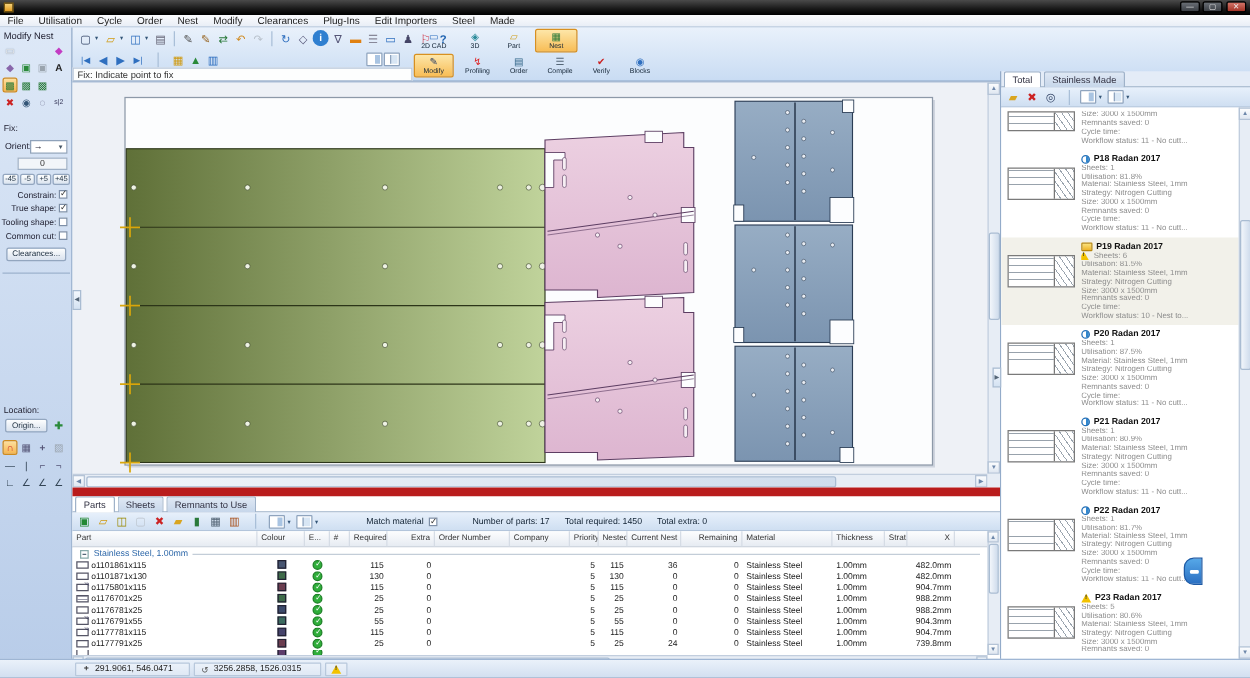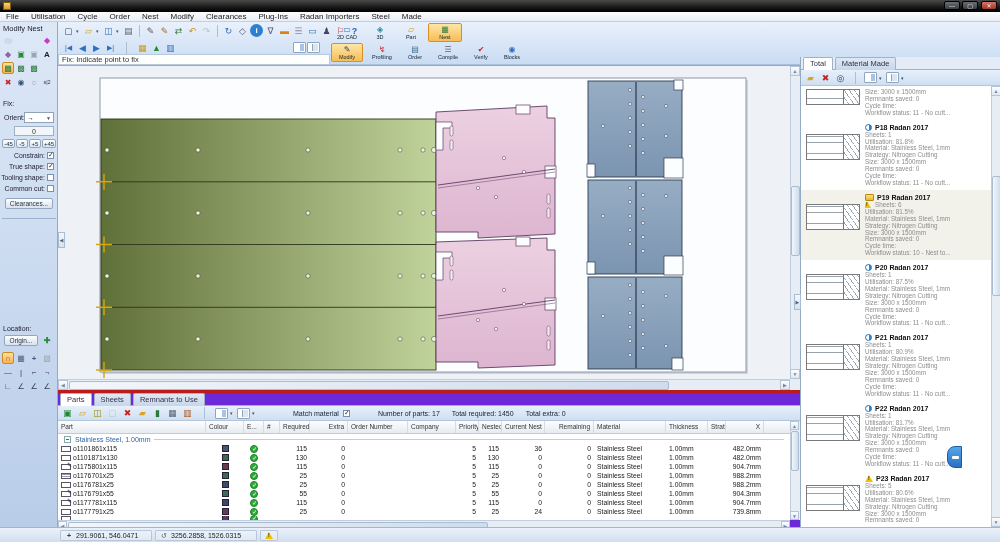--- a/index.html
+++ b/index.html
@@ -73,21 +73,21 @@
   .ntitle{font-size:7px;color:#101010;font-weight:bold;display:flex;align-items:center;gap:3px;height:9px;}
   .nline{font-size:6.3px;color:#8d8d8d;line-height:6.9px;white-space:nowrap;overflow:hidden;}
   .pie{width:7px;height:7px;border-radius:50%;border:1px solid #2470b8;background:linear-gradient(90deg,#fff 0 50%,#3187cd 50% 100%);flex:0 0 auto;}
   .fold{width:9px;height:7px;background:linear-gradient(#fbe27c,#eeb42a);border:1px solid #b8880e;border-radius:1px;flex:0 0 auto;}
   .warn-tri{width:0;height:0;border-left:4px solid transparent;border-right:4px solid transparent;border-bottom:7px solid #f2c200;position:relative;flex:0 0 auto;}
   .warn-tri::after{content:"!";position:absolute;left:-1px;top:0px;font-size:5px;color:#222;font-weight:bold;}
   .handle{position:absolute;left:146px;top:389px;width:15px;height:22px;border-radius:8px 0 0 8px;background:linear-gradient(#56a8e8,#2a6fc2);border:1px solid #1d5aa5;}
   .handle::after{content:"";position:absolute;left:4px;top:9px;width:7px;height:3px;background:#fff;border-radius:1px;}
 
   
-  .bpanel{left:58px;top:390px;width:742px;height:137px;background:#6d28d9;border-top:3px solid #b91c1c;font-size:7px;}
+  .bpanel{left:58px;top:390px;width:742px;height:137px;background:#ffffff;border-top:7px solid #b91c1c;font-size:7px;}
   .btools{position:absolute;left:0;top:13px;width:100%;height:15px;background:linear-gradient(#e7f0fb,#cfdff2);border-bottom:1px solid #b3c5db;display:flex;align-items:center;gap:2px;padding-left:3px;color:#223;}
   .stats{font-size:7px;color:#123;margin-left:10px;}
   .thead{position:absolute;left:0;top:28px;width:732px;height:13px;background:linear-gradient(#fcfdfe,#e6ebf2);border-bottom:1px solid #c2cbd6;}
   .tgrid{display:grid;grid-template-columns:148px 38px 20px 16px 30px 38px 60px 48px 23px 23px 43px 49px 72px 42px 18px 38px;height:100%;}
   .hc{font-size:6.5px;color:#333;line-height:12px;padding:0 3px;border-right:1px solid #d5dce5;overflow:hidden;white-space:nowrap;}
   .hc.r{text-align:right;}
   .tbody{position:absolute;left:0;top:41px;width:732px;height:86px;background:#fff;overflow:hidden;}
   .grouprow{height:10px;display:flex;align-items:center;gap:4px;padding-left:6px;}
   .gbox{width:7px;height:7px;border:1px solid #8aa;position:relative;background:#fff;}
   .gbox::after{content:"";position:absolute;left:1px;top:2.5px;width:3px;height:1px;background:#567;}
@@ -191,21 +191,21 @@
 <div class="app">
 
   <div class="abs titlebar">
     <span class="appico"></span>
     <span class="wbtn" style="right:40px;">—</span>
     <span class="wbtn" style="right:22px;">▢</span>
     <span class="wbtn close" style="right:3px;">✕</span>
   </div>
 
   <div class="abs menubar">
-    <span>File</span><span>Utilisation</span><span>Cycle</span><span>Order</span><span>Nest</span><span>Modify</span><span>Clearances</span><span>Plug-Ins</span><span>Radan Importers</span><span>Steel</span><span>Made</span>
+    <span>File</span><span>Utilisation</span><span>Cycle</span><span>Order</span><span>Nest</span><span>Modify</span><span>Clearances</span><span>Plug-Ins</span><span>Edit Importers</span><span>Steel</span><span>Made</span>
   </div>
 
   <div class="abs toolband">
     <div class="icorow" style="left:62px;top:2px;">
       <span class="tico i-new"></span>
         <span class="caret">▾</span>
       <span class="tico i-open"></span>
         <span class="caret">▾</span>
       <span class="tico i-save"></span>
         <span class="caret">▾</span>
@@ -524,21 +524,21 @@
       <div class="sb-arrow" style="left:0;top:0;">◀</div>
       <div class="sb-thumb" style="left:11px;top:1px;width:600px;height:9px;"></div>
       <div class="sb-arrow" style="left:722px;top:0;">▶</div>
     </div>
     <div class="abs" style="left:732px;top:313px;width:10px;height:12px;background:#e7edf5;"></div>
     <div class="coll" style="left:0;top:166px;">◀</div>
   </div>
 
   <div class="abs rpanel">
     <div class="tabrow">
-      <span class="tab on">Total</span><span class="tab">Material Made</span>
+      <span class="tab on">Total</span><span class="tab">Stainless Made</span>
     </div>
     <div class="rtools">
       <span class="tico r-open"></span>
       <span class="tico r-del"></span>
       <span class="tico r-compass"></span>
       <span class="vsep" style="margin:0 6px;"></span>
       <span class="lt a"></span>
         <span class="caret">▾</span>
       <span class="lt b"></span>
         <span class="caret">▾</span>

